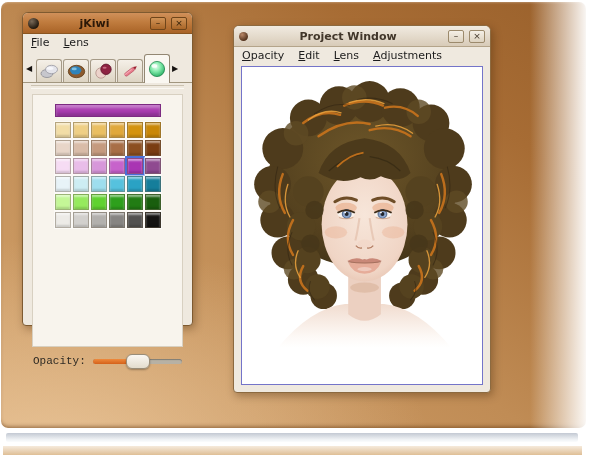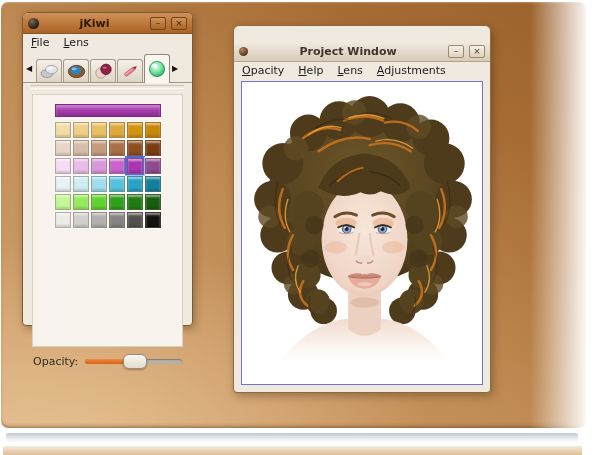--- a/index.html
+++ b/index.html
@@ -53,30 +53,30 @@
     box-shadow:inset 0 3px 3px rgba(255,255,255,.35), inset 0 -3px 3px rgba(0,0,0,.18);}
   .grid{margin-top:5px;display:grid;grid-template-columns:repeat(6,16px);gap:2px;}
   .swatch{width:16px;height:16px;box-sizing:border-box;border:1px solid rgba(108,97,80,.45);
     box-shadow:inset 0 2px 2px rgba(255,255,255,.5), inset 0 -2px 2px rgba(0,0,0,.14), 0 0 0 1px rgba(255,255,255,.55);}
   .swatch.selected{outline:2px solid #4a6fd8;outline-offset:0;}
 
   .clear-btn{margin:8px 10px 0;height:20px;border:1px solid #b2a793;border-radius:3px;flex:0 0 auto;
     background:linear-gradient(#fefdfb,#eee7da);display:flex;align-items:center;justify-content:center;gap:6px;
     font-size:11px;color:#23201a;box-shadow:inset 0 1px 0 rgba(255,255,255,.7);cursor:default;}
   .slider-row{margin:8px 10px 0;display:flex;align-items:center;gap:7px;flex:0 0 auto;}
-  .slider-label{color:#2f2b24;}
+  .slider-label{color:#2f2b24;font-family:Liberation Mono, monospace;}
   .track{flex:1;height:5px;border-radius:3px;background:#b7b1a4;position:relative;
     box-shadow:inset 0 1px 1px rgba(0,0,0,.3);}
   .fill{position:absolute;left:0;top:0;bottom:0;border-radius:3px;background:linear-gradient(#ef8a3c,#d4611a);}
   .handle{position:absolute;top:-5px;width:22px;height:13px;border:1px solid #998d79;border-radius:6px;
     background:linear-gradient(#faf7f2,#e3dccd);box-shadow:0 1px 2px rgba(0,0,0,.3);}
 
   
   .project{left:233px;top:25px;width:258px;height:368px;border-color:#8c6a40;}
-  .project .titlebar{background:linear-gradient(#f1ebe1,#d8cbb8);border-bottom:1px solid #b4a48a;color:#41362a;margin-top:15px;}
+  .project .titlebar{background:linear-gradient(#f1ebe1,#d8cbb8);border-bottom:1px solid #b4a48a;color:#41362a;}
   .project .win-icon{background:radial-gradient(circle at 35% 30%,#b98868,#4e2f1a 75%);width:9px;height:9px;}
   .project .tb-btn{border:1px solid #9c8a6c;background:linear-gradient(#f5f0e7,#ddd2bf);color:#41362a;}
   .canvas{flex:1;margin:2px 7px 7px;background:#fff;border:1px solid #7474c9;position:relative;overflow:hidden;}
   .portrait{display:block;margin:10px auto 0;width:230px;height:auto;}
 </style>
 </head>
 <body>
 
 <div class="stage">
   <div class="desktop"></div>
@@ -202,21 +202,21 @@
 
   <section class="window project">
     <div class="titlebar">
       <span class="win-icon"></span>
       <span class="title">Project Window</span>
       <span class="tb-btn">–</span>
       <span class="tb-btn">×</span>
     </div>
     <div class="menubar">
       <span class="mi">Opacity</span>
-      <span class="mi">Help</span>
+      <span class="mi">Edit</span>
       <span class="mi">Lens</span>
       <span class="mi">Adjustments</span>
     </div>
 
     <div class="canvas">
       <svg class="portrait" viewBox="0 0 225 265">
         <defs>
           <radialGradient id="skinG" cx="50%" cy="42%" r="68%">
             <stop offset="0%" stop-color="#f7e6da"></stop>
               <stop offset="75%" stop-color="#f0d5c5"></stop>

